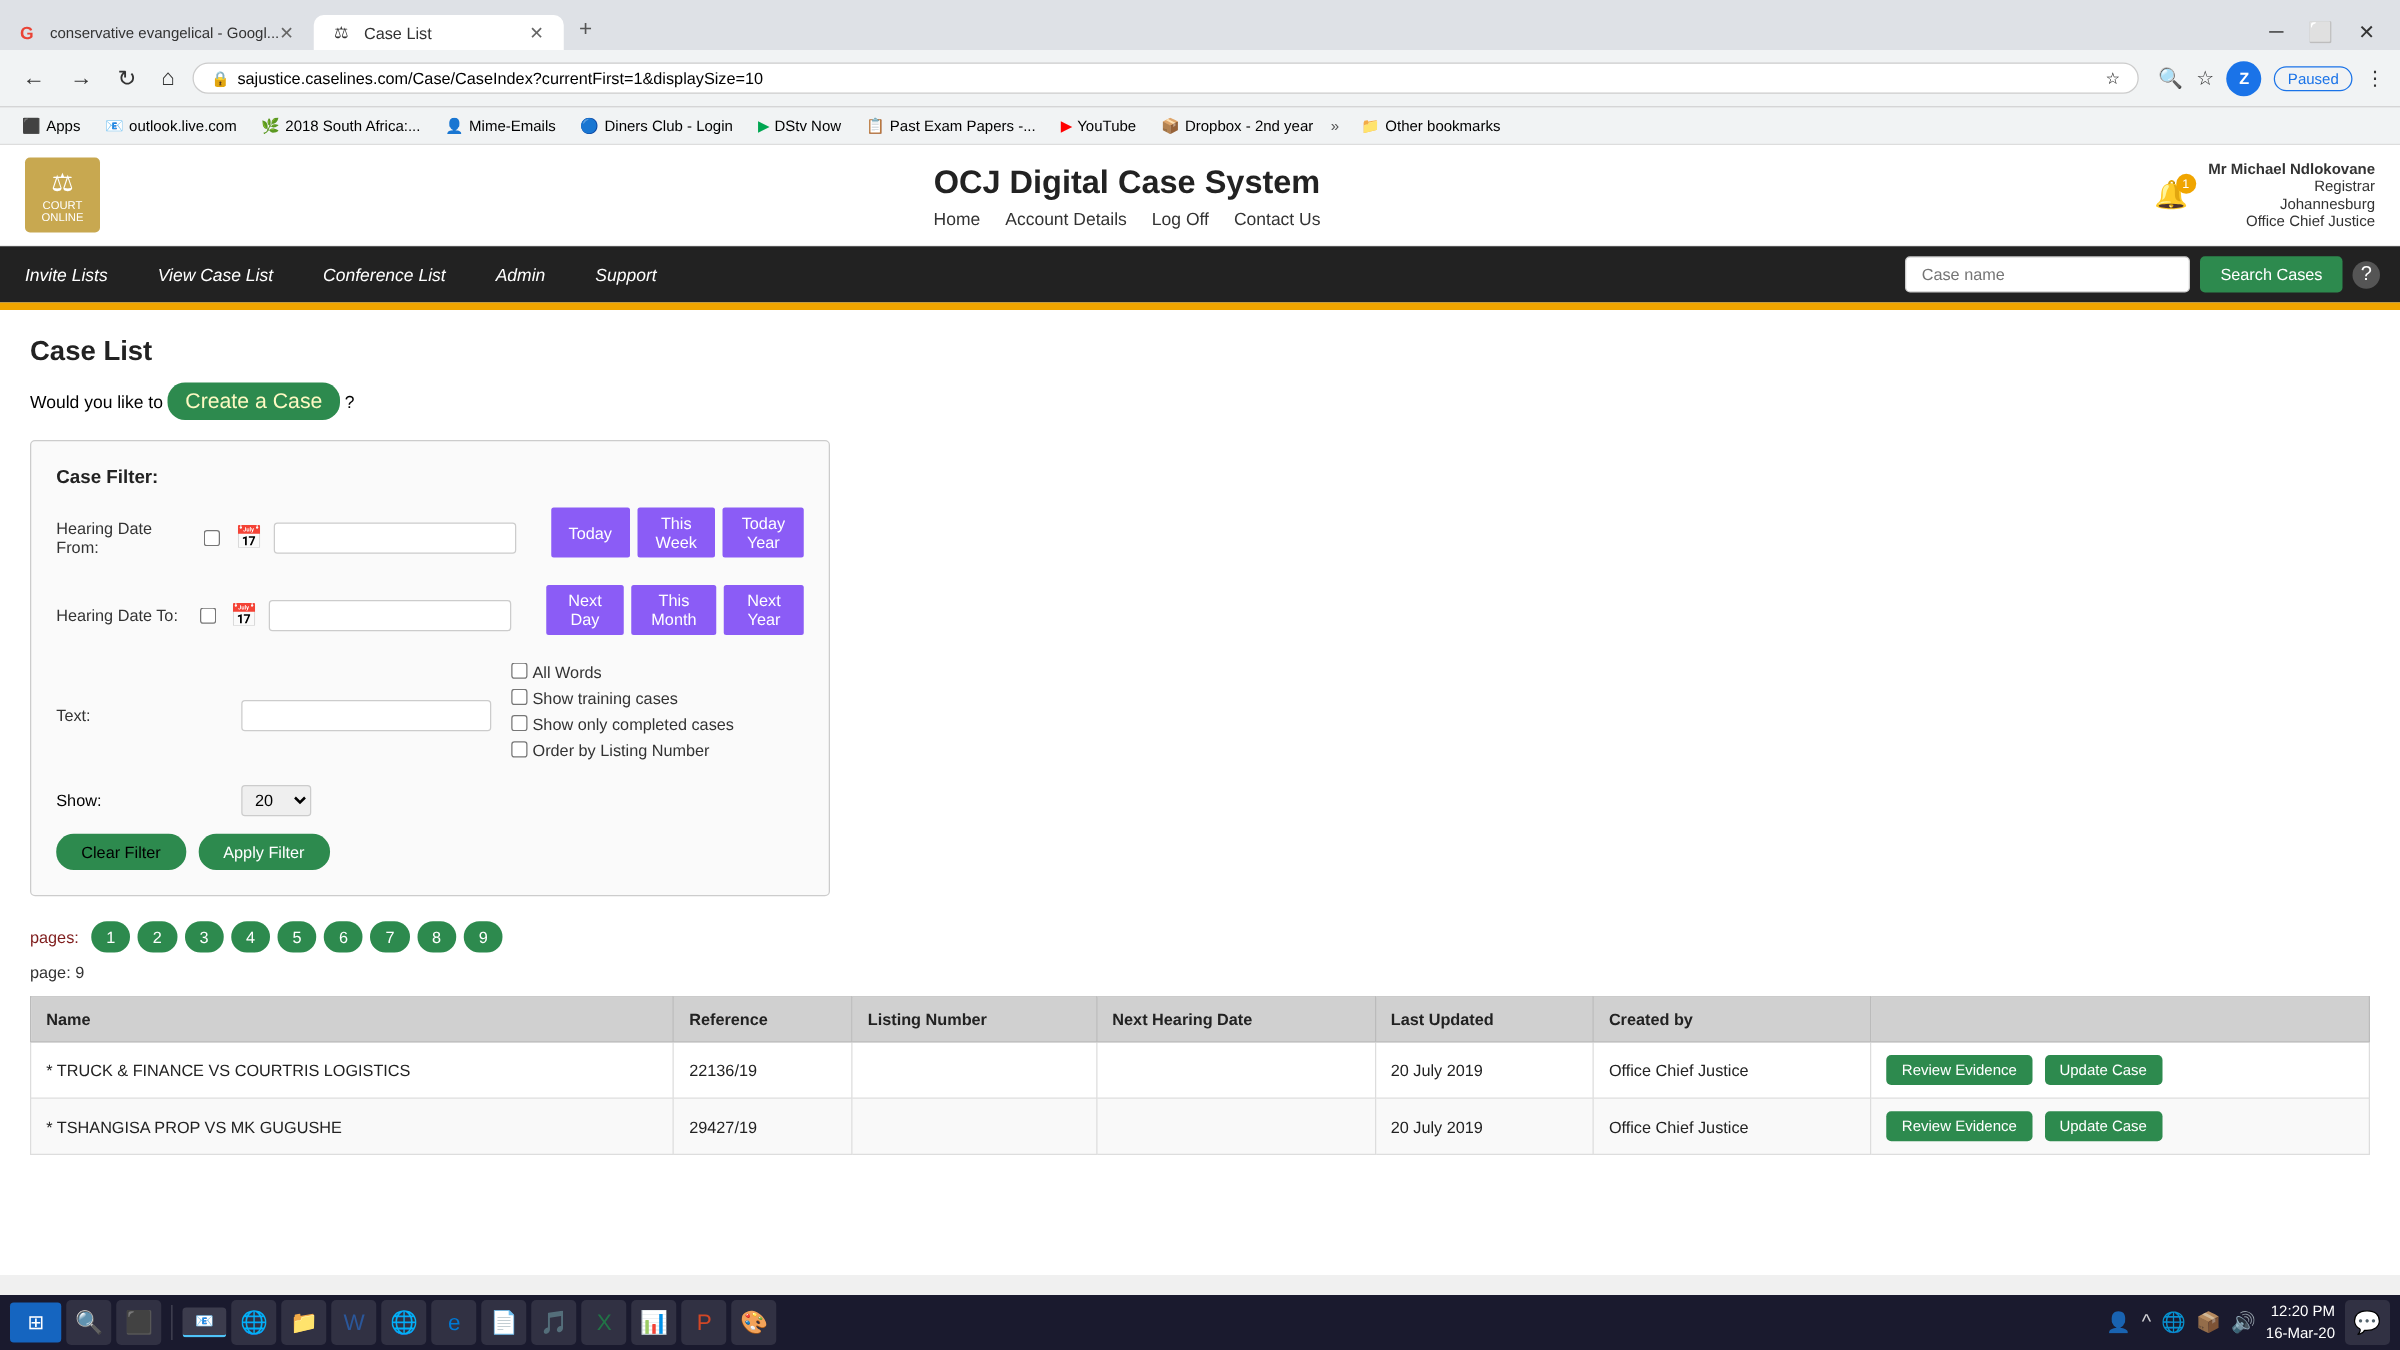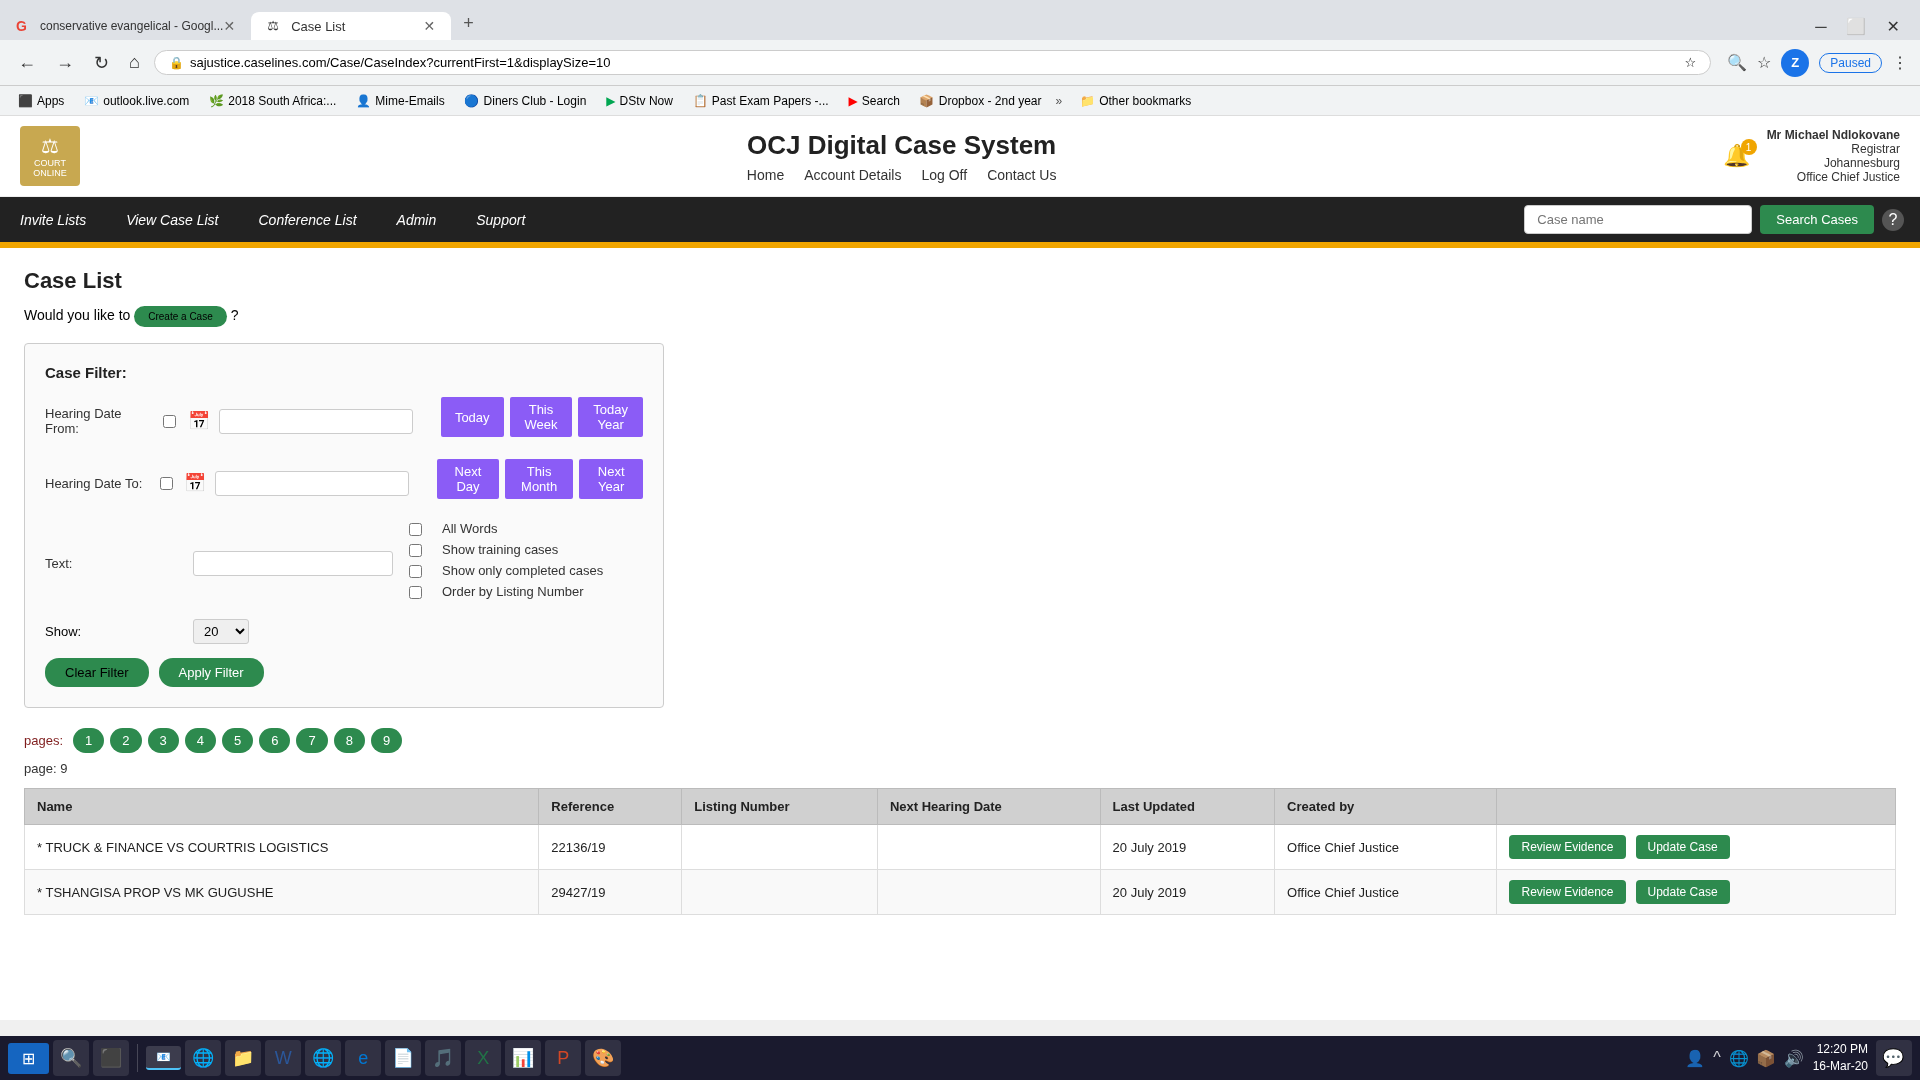--- a/index.html
+++ b/index.html
@@ -55,35 +55,35 @@
     .nav-search-btn { background: #2d8a4e; color: white; border: none; padding: 7px 16px; border-radius: 4px; cursor: pointer; font-size: 13px; }
     .help-icon { color: #fff; font-size: 16px; cursor: pointer; background: #555; border-radius: 50%; width: 22px; height: 22px; display: flex; align-items: center; justify-content: center; }
 
     
     .orange-bar { height: 6px; background: #f0a500; }
 
     
     .main-content { padding: 20px 24px; }
     .page-title { font-size: 22px; font-weight: bold; color: #222; margin-bottom: 12px; }
     .create-case-row { margin-bottom: 16px; font-size: 14px; }
-    .create-case-btn { background: #2d8a4e; color: #000000; border: none; padding: 5px 14px; border-radius: 14px; cursor: pointer; font-size: 10px; }
+    .create-case-btn { background: #2d8a4e; color: #fef9c3; border: none; padding: 5px 14px; border-radius: 14px; cursor: pointer; font-size: 17px; }
 
     
     .filter-box { border: 1px solid #ccc; border-radius: 4px; padding: 20px; max-width: 640px; margin-bottom: 20px; background: #fafafa; }
     .filter-title { font-size: 15px; font-weight: bold; margin-bottom: 16px; color: #222; }
     .filter-row { display: flex; align-items: center; margin-bottom: 14px; gap: 8px; }
     .filter-label { width: 140px; font-size: 13px; color: #333; }
     .filter-checkbox { margin-right: 4px; }
     .cal-icon { font-size: 18px; cursor: pointer; }
     .filter-input { border: 1px solid #ccc; padding: 4px 8px; border-radius: 3px; font-size: 13px; width: 200px; }
     .filter-buttons-col { margin-left: 20px; }
     .date-quick-btns { display: flex; gap: 6px; margin-bottom: 8px; }
     .quick-btn { background: #8b5cf6; color: white; border: none; padding: 5px 14px; border-radius: 2px; cursor: pointer; font-size: 13px; }
     .filter-checkboxes { margin-left: 8px; }
-    .filter-check-row { display: flex; align-items: flex-end; gap: 20px; margin-bottom: 6px; font-size: 13px; color: #333; }
+    .filter-check-row { display: flex; align-items: flex-start; gap: 4px; margin-bottom: 6px; font-size: 13px; color: #333; }
     .show-row { display: flex; align-items: center; gap: 8px; margin-bottom: 14px; }
     .show-label { width: 140px; font-size: 13px; }
     .show-select { border: 1px solid #ccc; padding: 3px 6px; border-radius: 3px; font-size: 13px; }
     .filter-action-btns { display: flex; gap: 10px; margin-top: 8px; }
     .clear-btn { background: #2d8a4e; color: #000000; border: none; padding: 7px 20px; border-radius: 14px; cursor: pointer; font-size: 13px; }
     .apply-btn { background: #2d8a4e; color: white; border: none; padding: 7px 20px; border-radius: 14px; cursor: pointer; font-size: 13px; }
 
     
     .pages-row { display: flex; align-items: center; gap: 6px; margin-bottom: 8px; }
     .pages-label { font-size: 13px; color: #7f1d1d; margin-right: 4px; }
@@ -178,21 +178,21 @@
     <div class="bookmark-item">
       <span style="color:#00a651;">▶</span>
       <span>DStv Now</span>
     </div>
     <div class="bookmark-item">
       <span>📋</span>
       <span>Past Exam Papers -...</span>
     </div>
     <div class="bookmark-item">
       <span style="color:#ff0000;">▶</span>
-      <span>Search</span>
+      <span>YouTube</span>
     </div>
     <div class="bookmark-item">
       <span style="color:#0061ff;">📦</span>
       <span>Dropbox - 2nd year</span>
     </div>
     <span style="color:#555;">»</span>
     <div class="bookmark-item bookmark-more" style="margin-left:4px;">
       <span>📁</span>
       <span>Other bookmarks</span>
     </div>

